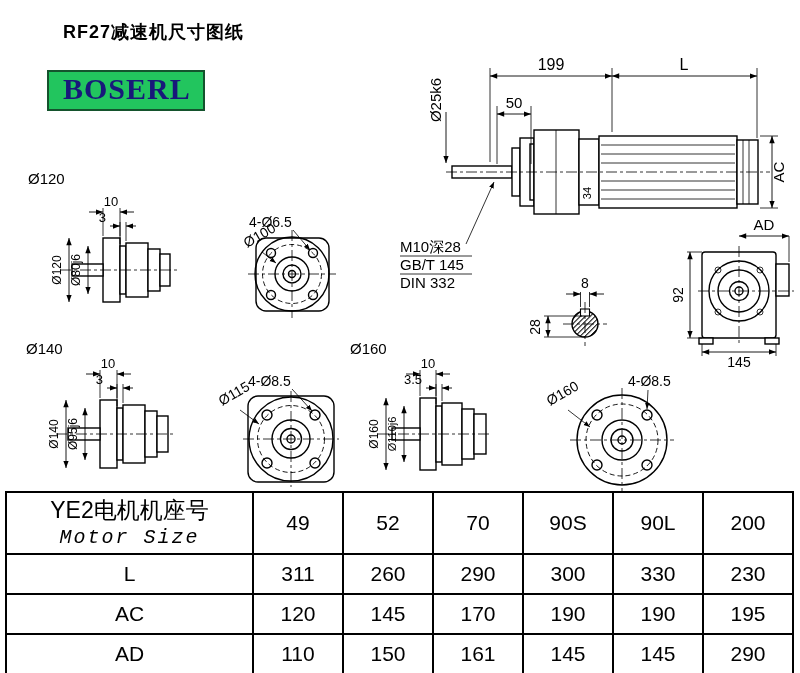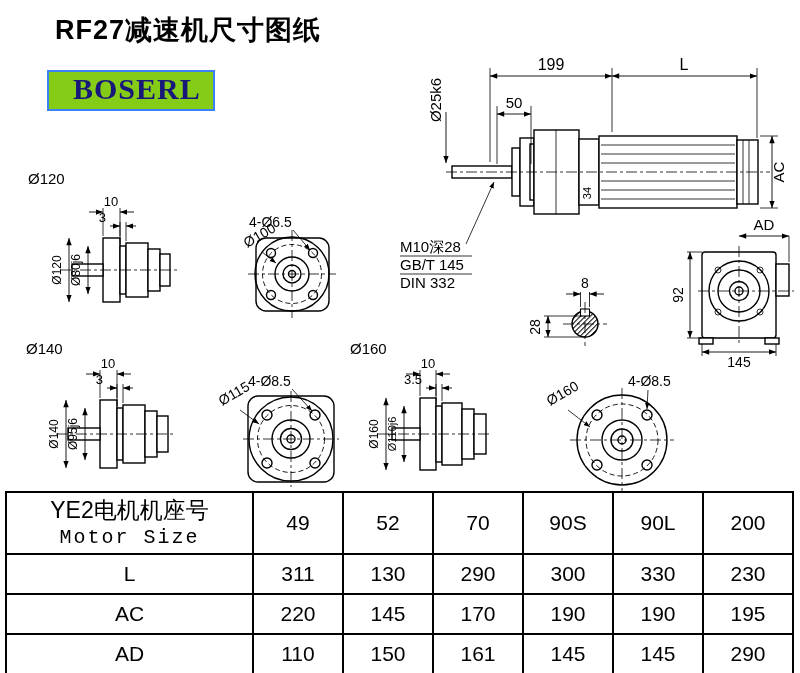--- a/index.html
+++ b/index.html
@@ -1,26 +1,26 @@
 <!DOCTYPE html>
 <html><head>
 <meta charset="utf-8">
 <style>
   html,body{margin:0;padding:0;}
   body{
     width:800px;height:673px;position:relative;background:#fff;
     font-family:"Liberation Sans",sans-serif;color:#000;overflow:hidden;
   }
   .title{
-    position:absolute;left:55px;top:12px;margin:0;
-    font-size:27px;font-weight:bold;letter-spacing:1px;
+    position:absolute;left:55px;top:12px;margin:8px;
+    font-size:18px;font-weight:bold;letter-spacing:1px;
   }
   .logo{
     position:absolute;left:47px;top:70px;
-    border:2px solid #3b82f6;padding:0 12px 3px 24px;background:#84cc16;
+    border:2px solid #14532d;padding:0 12px 3px 14px;background:#22c55e;
   }
   .logo span{
     font-family:"Liberation Serif",serif;font-weight:bold;
     font-size:30px;color:#18187a;letter-spacing:1px;
   }
   svg.drawing{position:absolute;left:0;top:0;}
   
   .s{fill:none;stroke:#000;stroke-width:1.4}
   .f{fill:#fff;stroke:#000;stroke-width:1.4}
   .t{fill:none;stroke:#000;stroke-width:0.8}
@@ -34,21 +34,21 @@
   .spec{
     position:absolute;left:5px;top:491px;width:789px;
     border-collapse:collapse;table-layout:fixed;background:#fff;
   }
   .spec td{
     border:2px solid #000;text-align:center;vertical-align:middle;
     font-size:21px;padding:0;height:38px;margin-top:24px;
   }
   .spec tr.hdr td{height:60px;}
   .hdr .cn{font-size:23px;line-height:30px;}
-  .hdr .en{font-family:"Liberation Mono",monospace;font-size:20px;letter-spacing:2px;line-height:26px;}
+  .hdr .en{font-family:"Liberation Mono",monospace;font-size:20px;letter-spacing:2px;line-height:26px;font-style:italic;}
 </style>
 </head>
 <body>
 
 <h1 class="title">RF27减速机尺寸图纸</h1>
 
 <div class="logo">
   <span>BOSERL</span>
 </div>
 
@@ -327,29 +327,29 @@
       <td>49</td>
       <td>52</td>
       <td>70</td>
       <td>90S</td>
       <td>90L</td>
       <td>200</td>
     </tr>
     <tr>
       <td>L</td>
       <td>311</td>
-      <td>130</td>
+      <td>260</td>
       <td>290</td>
       <td>300</td>
       <td>330</td>
       <td>230</td>
     </tr>
     <tr>
       <td>AC</td>
-      <td>220</td>
+      <td>120</td>
       <td>145</td>
       <td>170</td>
       <td>190</td>
       <td>190</td>
       <td>195</td>
     </tr>
     <tr>
       <td>AD</td>
       <td>110</td>
       <td>150</td>

